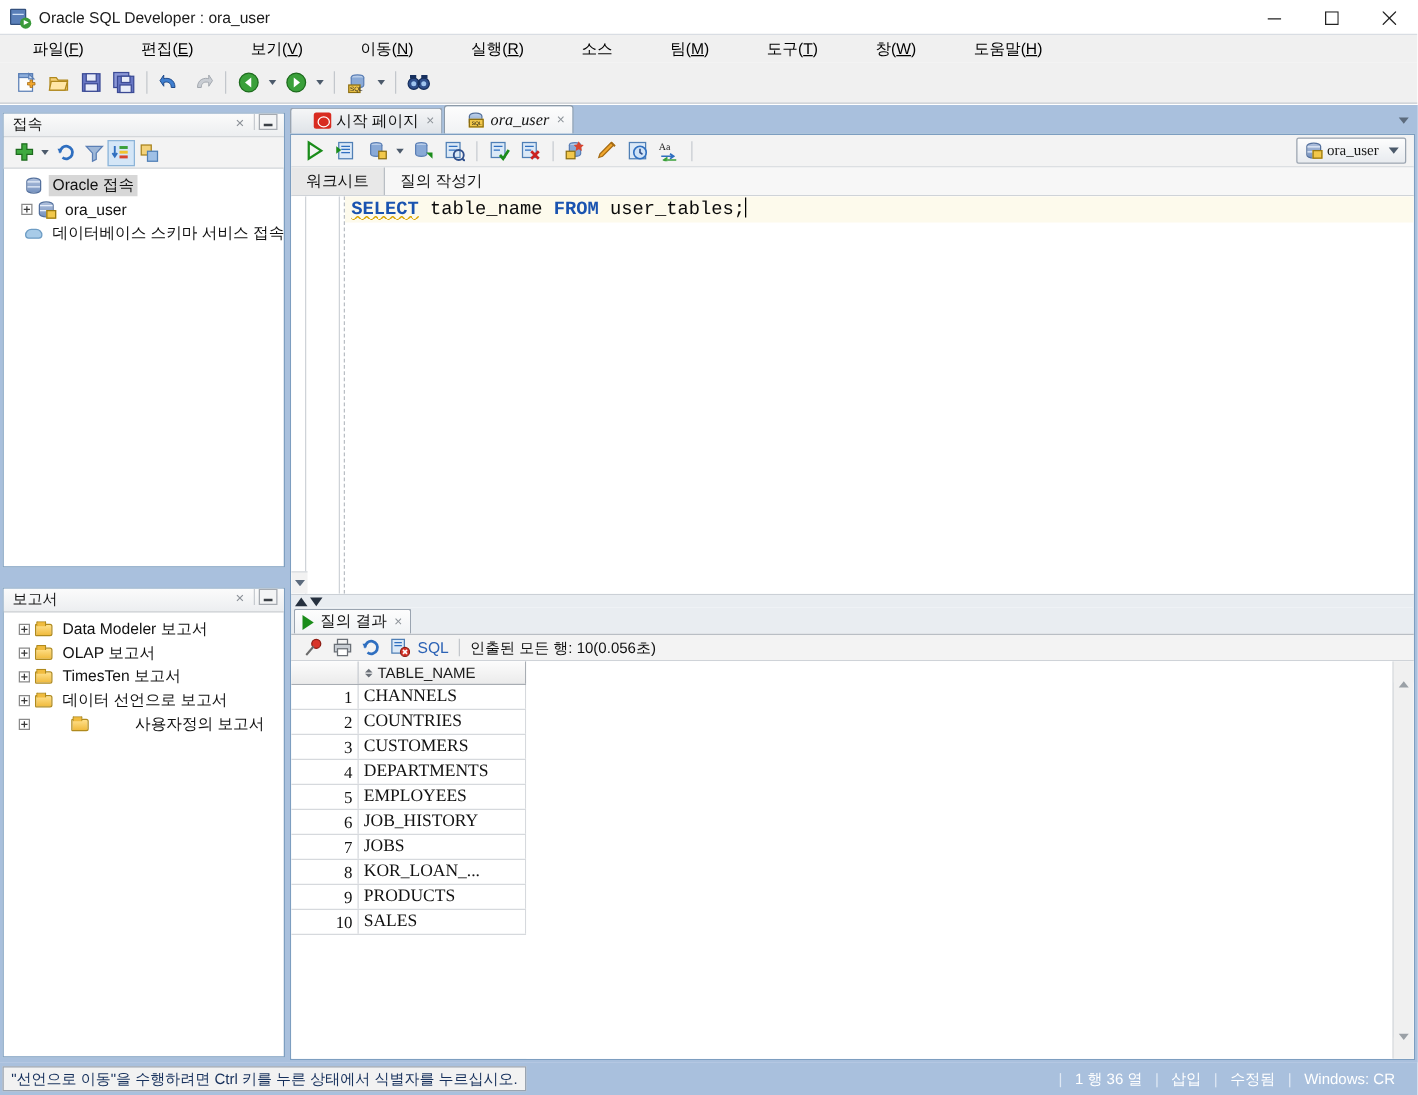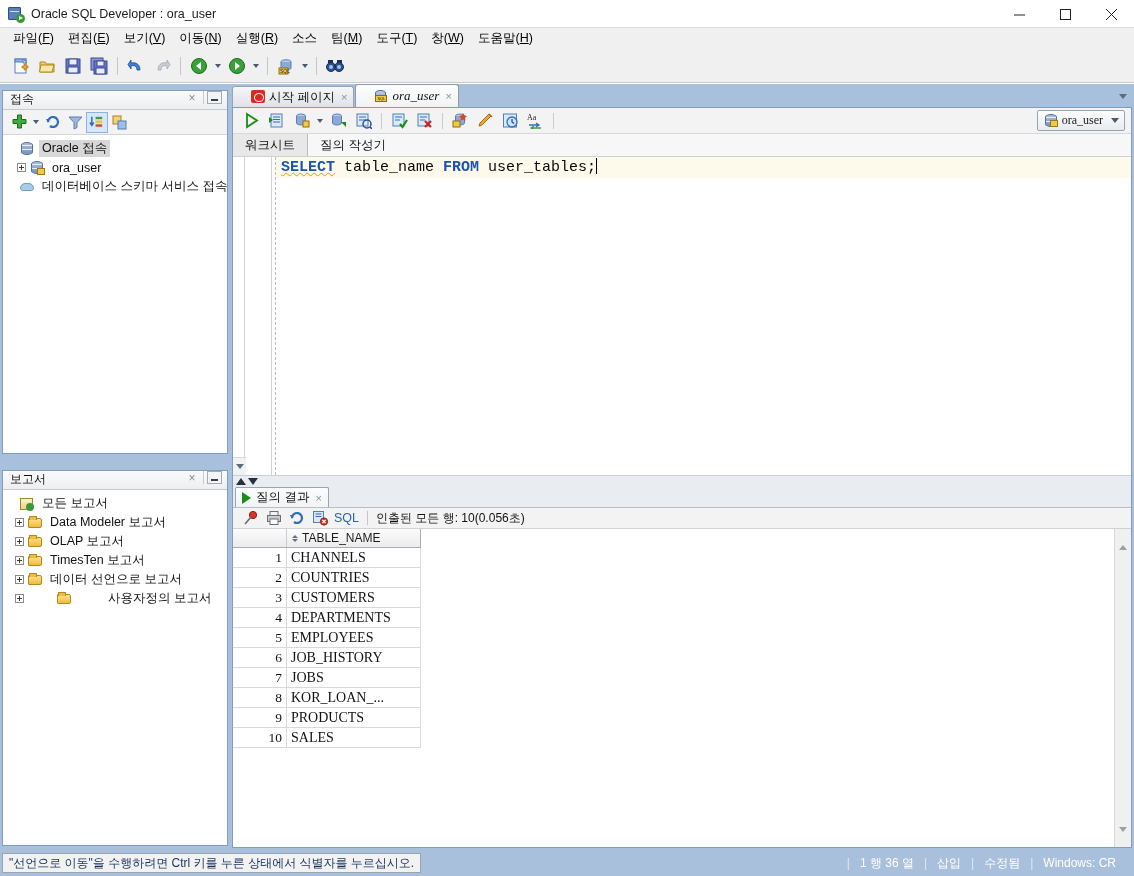--- a/index.html
+++ b/index.html
@@ -46,23 +46,24 @@
   .tb-btn {
     width: 46px; height: 28px; display: flex; align-items: center; justify-content: center;
     color: #222;
   }
   .tb-btn svg { display: block; }
 
   
   .menubar {
     height: 22px;
     background: #f0f0f0;
-    display: flex; align-items: flex-start;
-    padding-left: 6px;
+    display: flex; align-items: center;
+    padding-left: 19px;
     border-bottom: 0;
+    gap: 32px;
   }
   .menu-item {
     padding: 2px 7px; font-size: 12.5px; color: #000; white-space: nowrap;
   }
   .menu-item u { text-decoration: underline; }
 
   
   .toolbar {
     height: 33px; background: #f0f0f0;
     display: flex; align-items: center; padding-left: 8px;
@@ -540,27 +541,20 @@
     </div>
 
     <div class="panel panel-rep">
       <div class="panel-head">
         <div class="ph-title">보고서</div>
         <div class="ph-x">×</div>
         <div class="ph-div"></div>
         <div class="ph-min"></div>
       </div>
       <div class="tree">
-        <div class="tnode">
-          <div class="tspace"></div>
-          <div class="ic">
-              <div class="rep-root"></div>
-            </div>
-          <div class="tlabel">모든 보고서</div>
-        </div>
         <div class="tnode" style="padding-left:8px;">
           <div class="texp"></div>
           <div class="ic">
               <div class="folder"></div>
             </div>
           <div class="tlabel">Data Modeler 보고서</div>
         </div>
         <div class="tnode" style="padding-left:8px;">
           <div class="texp"></div>
           <div class="ic">

